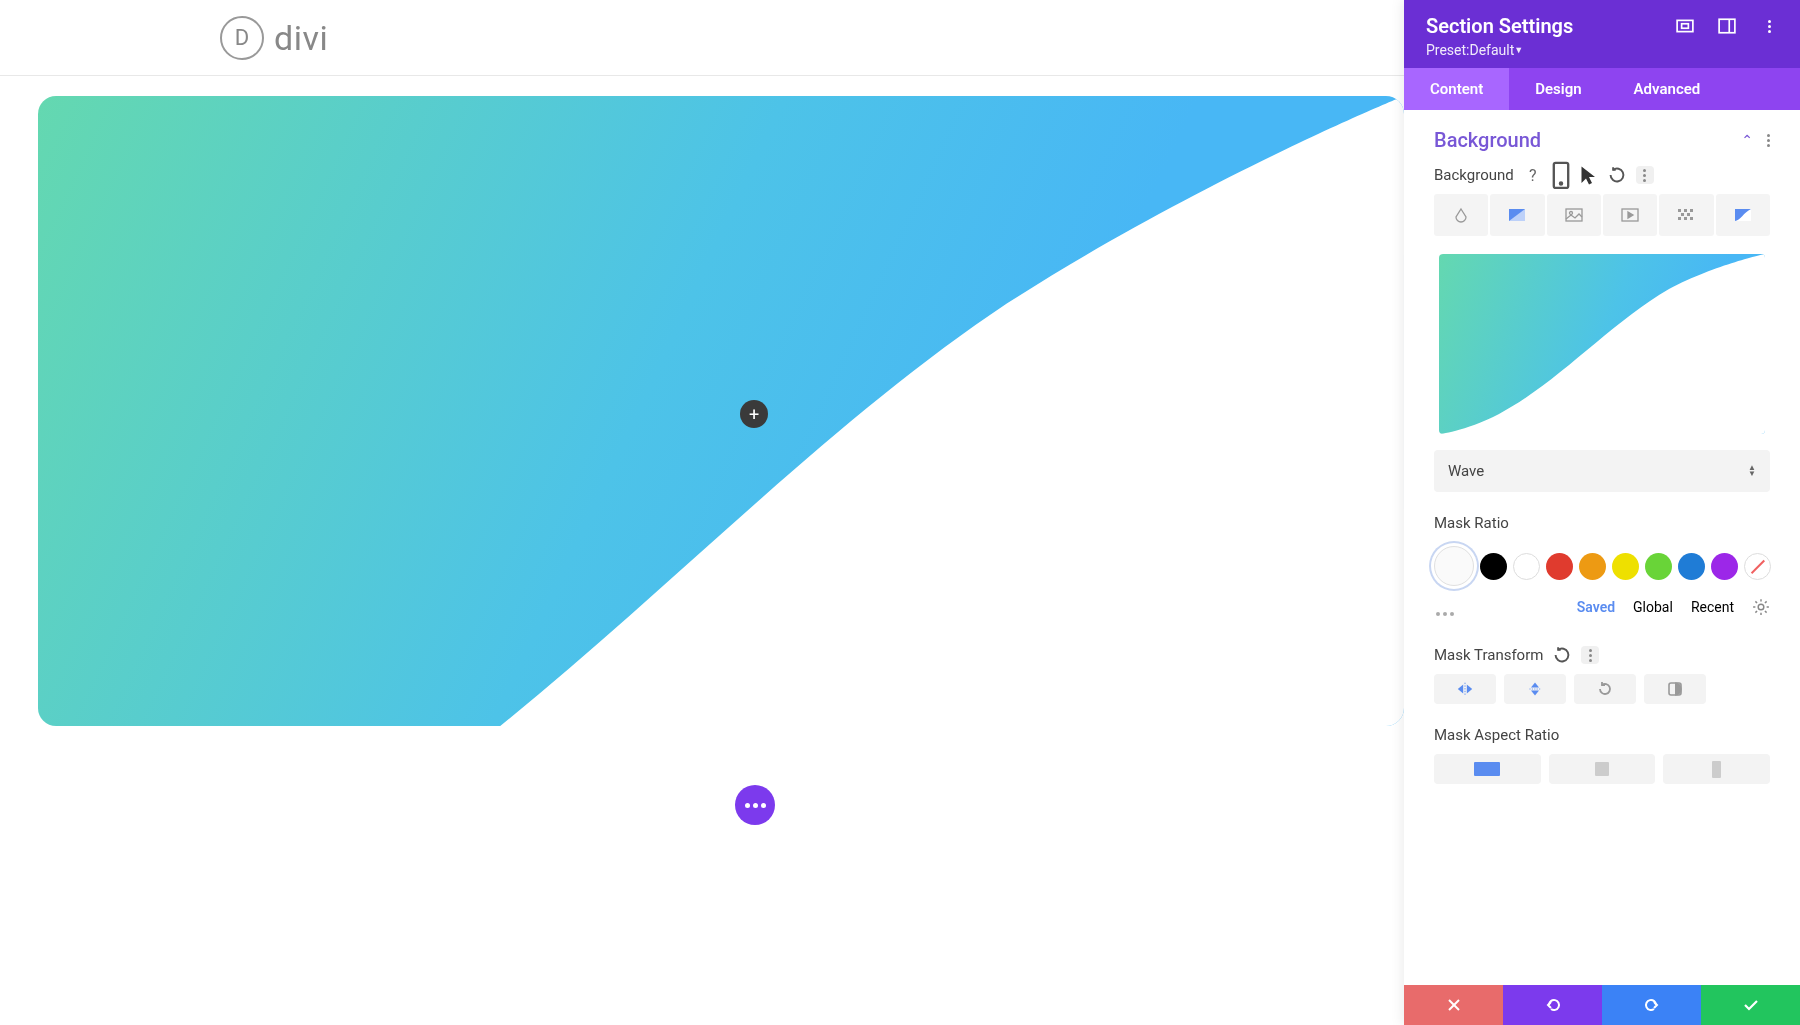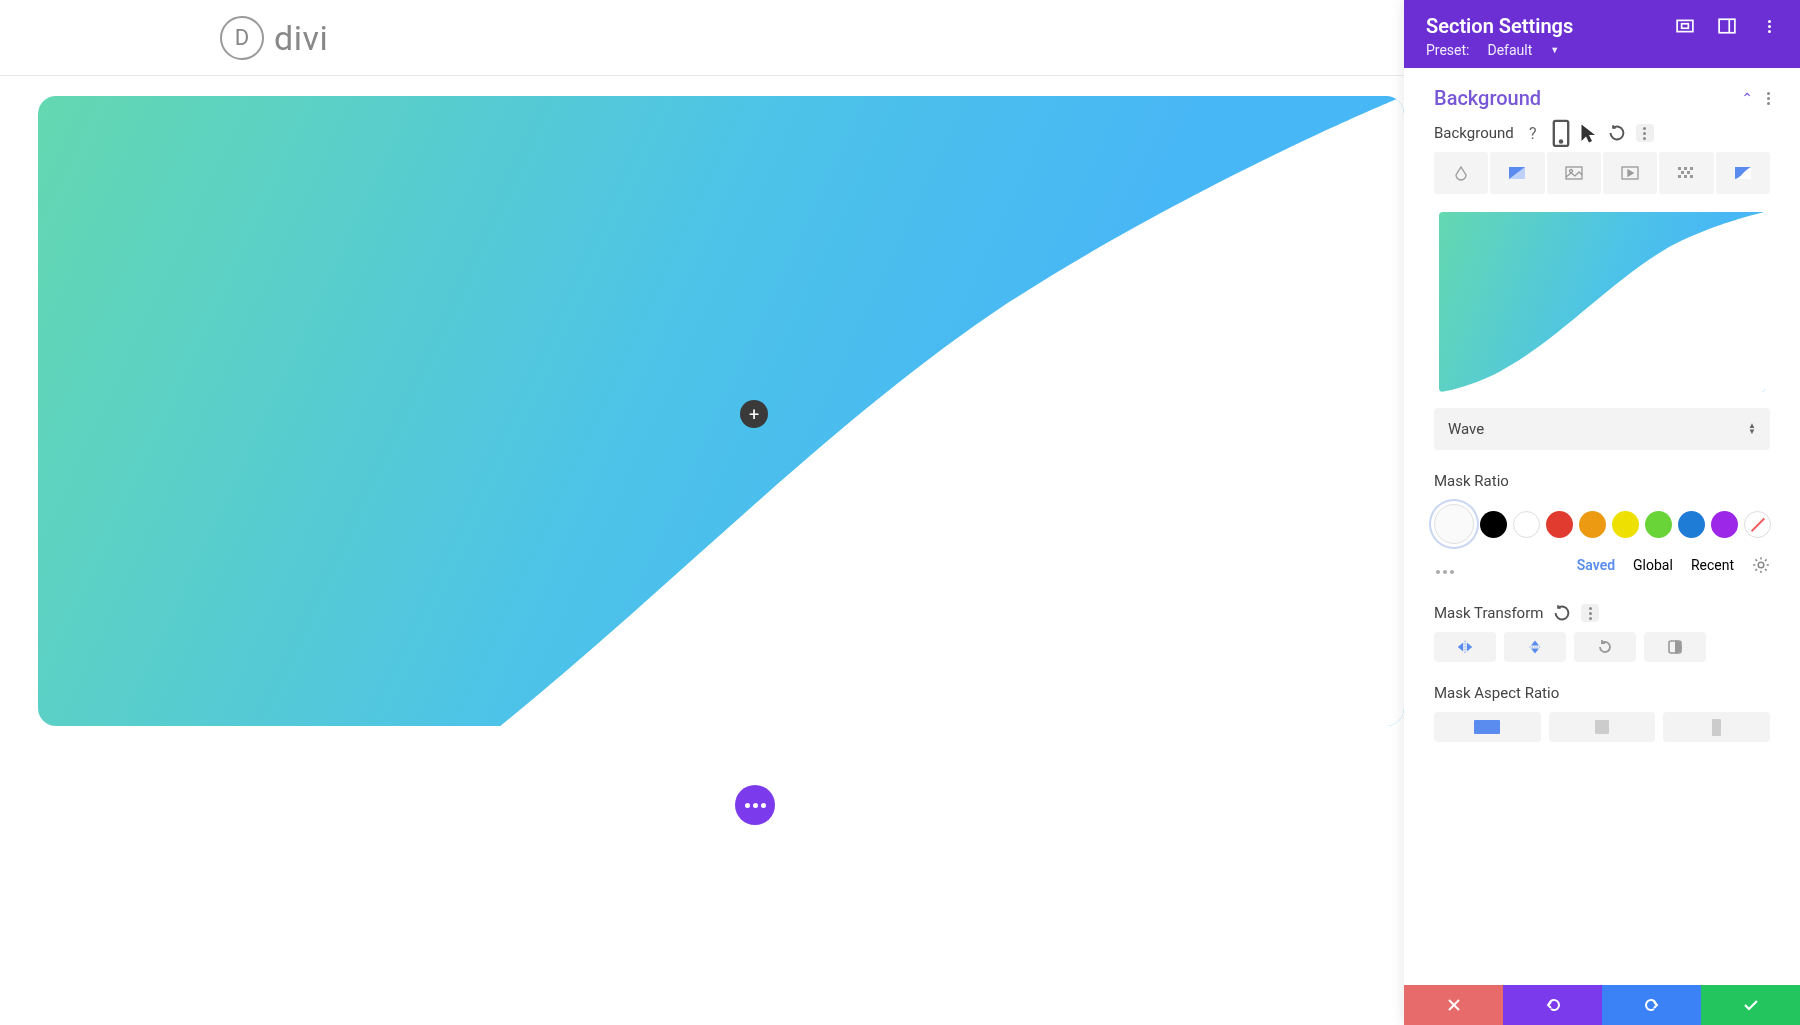--- a/index.html
+++ b/index.html
@@ -15,21 +15,21 @@
 .add-btn { position: absolute; top: 400px; left: 740px; width: 28px; height: 28px; border-radius: 50%; background: #3a3a3a; color: #fff; display: flex; align-items: center; justify-content: center; font-size: 18px; cursor: pointer; }
 .fab { position: absolute; bottom: 200px; left: 735px; width: 40px; height: 40px; border-radius: 50%; background: #7c3aed; display: flex; align-items: center; justify-content: center; gap: 3px; cursor: pointer; }
 .fab-dot { width: 5px; height: 5px; border-radius: 50%; background: #fff; }
 
 .panel { width: 396px; background: #fff; display: flex; flex-direction: column; box-shadow: -2px 0 12px rgba(0,0,0,0.08); z-index: 10; }
 .panel-header { background: #6b2fd4; color: #fff; padding: 14px 22px 10px; }
 .panel-title-row { display: flex; align-items: center; justify-content: space-between; }
 .panel-title { font-size: 20px; font-weight: 600; }
 .panel-icons { display: flex; gap: 24px; }
 .hdr-icon { width: 18px; height: 18px; cursor: pointer; display:flex; align-items:center; justify-content:center; }
-.preset { font-size: 14px; opacity: 0.9; margin-top: 4px; display:flex; align-items:center; gap:18px; }
+.preset { font-size: 14px; opacity: 0.9; margin-top: 4px; display:flex; align-items:center; gap:0; }
 .tabs { display: flex; background: #8e44f0; }
 .tab { flex: 0 0 auto; padding: 12px 26px; color: #fff; font-size: 15px; font-weight: 600; cursor: pointer; }
 .tab.active { background: #a866ff; }
 
 .panel-body { flex: 1; overflow-y: auto; padding: 0; position: relative; }
 .panel-body::-webkit-scrollbar { width: 6px; }
 .panel-body::-webkit-scrollbar-thumb { background: #999; border-radius: 3px; }
 .section-head { display: flex; align-items: center; justify-content: space-between; padding: 18px 30px 14px; }
 .section-head h3 { color: #7857d6; font-size: 20px; font-weight: 500; }
 .section-head-icons { display: flex; gap: 14px; align-items: center; }
@@ -133,20 +133,25 @@
           </div>
         </div>
       </div>
       <div class="preset">
         <span>Preset:</span>
         <span>Default</span>
         <span style="font-size:9px;">▼</span>
       </div>
     </div>
 
+    <div class="tabs">
+      <div class="tab active">Content</div>
+      <div class="tab">Design</div>
+      <div class="tab">Advanced</div>
+    </div>
 
     <div class="panel-body">
       <div class="section-head">
         <h3>Background</h3>
         <div class="section-head-icons">
           <span class="chev">⌃</span>
           <div class="dots-v">
               <span></span>
               <span></span>
               <span></span>

